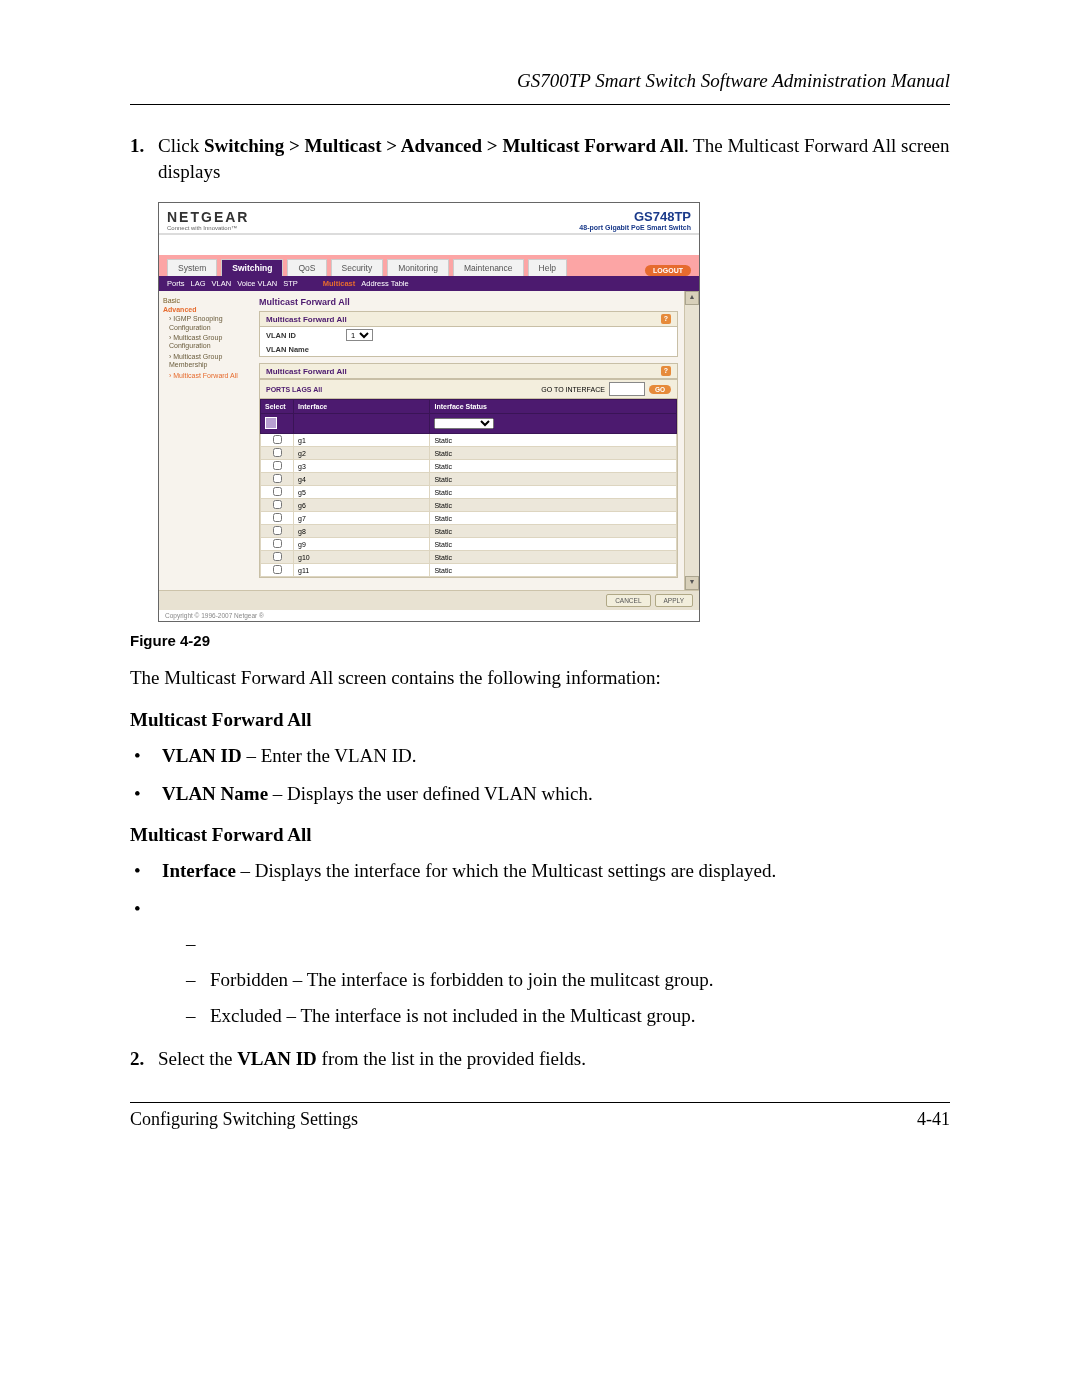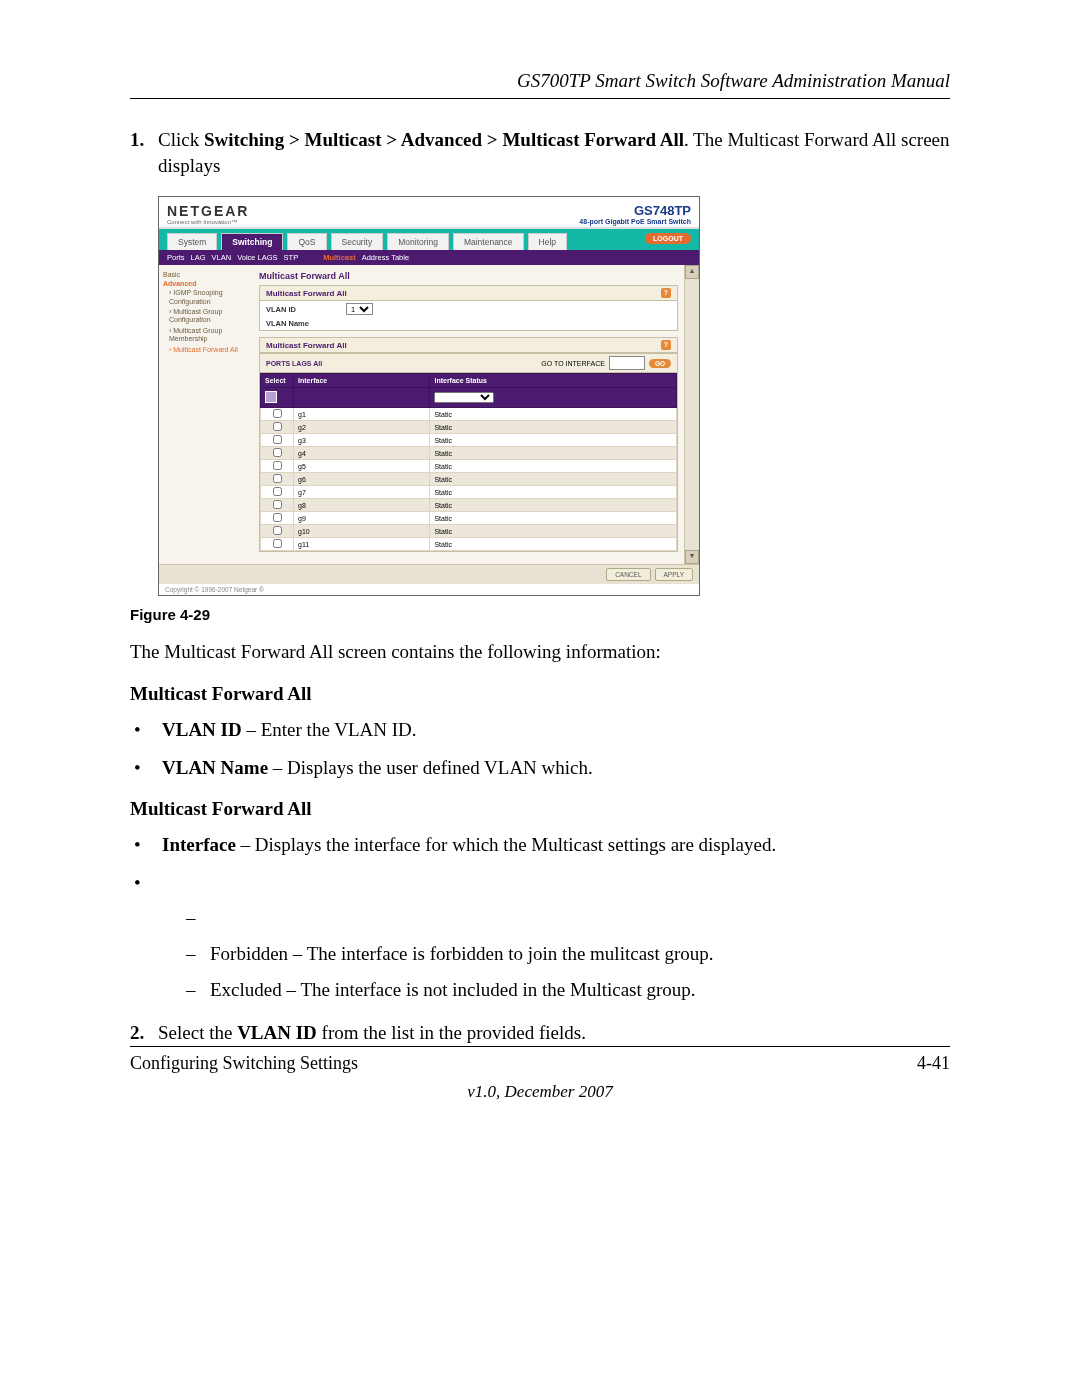--- a/index.html
+++ b/index.html
@@ -14,21 +14,21 @@
     height: 1397px;
     position: relative;
     box-sizing: border-box;
     padding: 70px 130px 60px 130px;
   }
   .header-title {
     text-align: right;
     font-style: italic;
     font-size: 19px;
     border-bottom: 1px solid #000;
-    padding-bottom: 6px;
+    padding-bottom: 12px;
     margin-bottom: 28px;
   }
   .body-text {
     font-size: 19px;
     line-height: 1.35;
   }
   .step {
     display: flex;
     margin-top: 14px;
   }
@@ -113,25 +113,26 @@
   .model-name {
     font-weight: bold;
     font-size: 13px;
   }
   .model-sub {
     font-size: 7px;
     font-weight: bold;
   }
   .main-tabs {
     display: flex;
-    align-items: flex-start;
-    background: #14b8a6;
+    align-items: flex-end;
+    background: #fca5a5;
     padding: 4px 8px 0 8px;
     gap: 4px;
     position: relative;
+    margin-top: 20px;
   }
   .main-tab {
     background: #f2f2f2;
     border: 1px solid #ccc;
     border-bottom: none;
     padding: 3px 10px;
     font-size: 8.5px;
     color: #555;
   }
   .main-tab.active {
@@ -349,20 +350,21 @@
     border-radius: 2px;
   }
   .copyright {
     font-size: 6.5px;
     color: #888;
     padding: 2px 6px;
   }
 
   .footer-rule {
     border-top: 1px solid #000;
+    margin-top: 30px;
     padding-top: 6px;
     display: flex;
     justify-content: space-between;
     font-size: 18px;
   }
   .footer-version {
     text-align: center;
     font-style: italic;
     font-size: 17px;
     margin-top: 8px;
@@ -403,21 +405,21 @@
       <div class="main-tab">Monitoring</div>
       <div class="main-tab">Maintenance</div>
       <div class="main-tab">Help</div>
       <div class="logout">LOGOUT</div>
     </div>
 
     <div class="sub-tabs">
       <span class="sub-tab">Ports</span>
       <span class="sub-tab">LAG</span>
       <span class="sub-tab">VLAN</span>
-      <span class="sub-tab">Voice LAGS</span>
+      <span class="sub-tab">Voice VLAN</span>
       <span class="sub-tab">STP</span>
       <span class="sub-tab active">Multicast</span>
       <span class="sub-tab">Address Table</span>
     </div>
 
     <div class="content-area">
       <div class="sidebar">
         <div class="s-head">Basic</div>
         <div class="s-head active">Advanced</div>
         <div class="s-item">› <span>IGMP Snooping Configuration</span></div>
@@ -585,15 +587,14 @@
     <div class="step-num">2.</div>
     <div class="step-body">
       <span>Select the </span><b>VLAN ID</b><span> from the list in the provided fields.</span>
     </div>
   </div>
 
   <div class="footer-rule">
     <span>Configuring Switching Settings</span>
     <span>4-41</span>
   </div>
-  <div class="footer-version">v1.0, December 2007</div>
 
 </div>
 
 </body></html>

